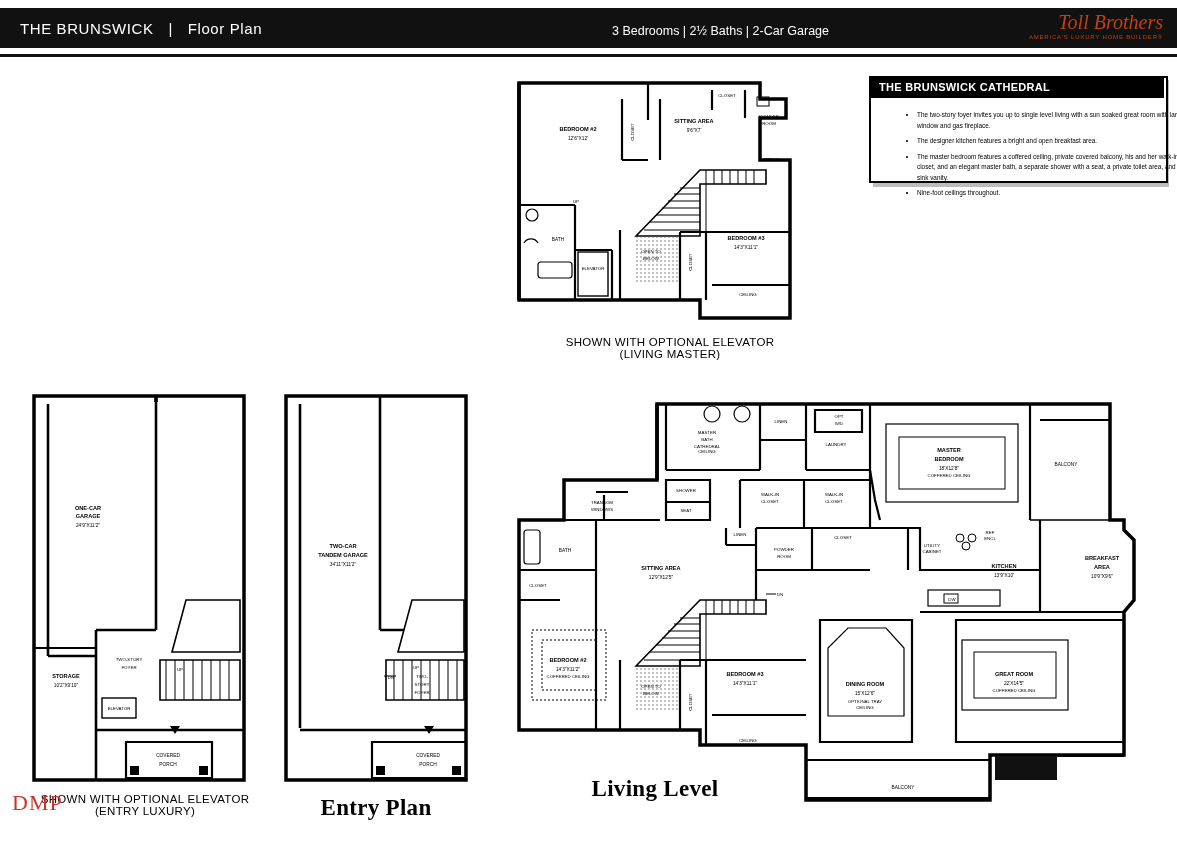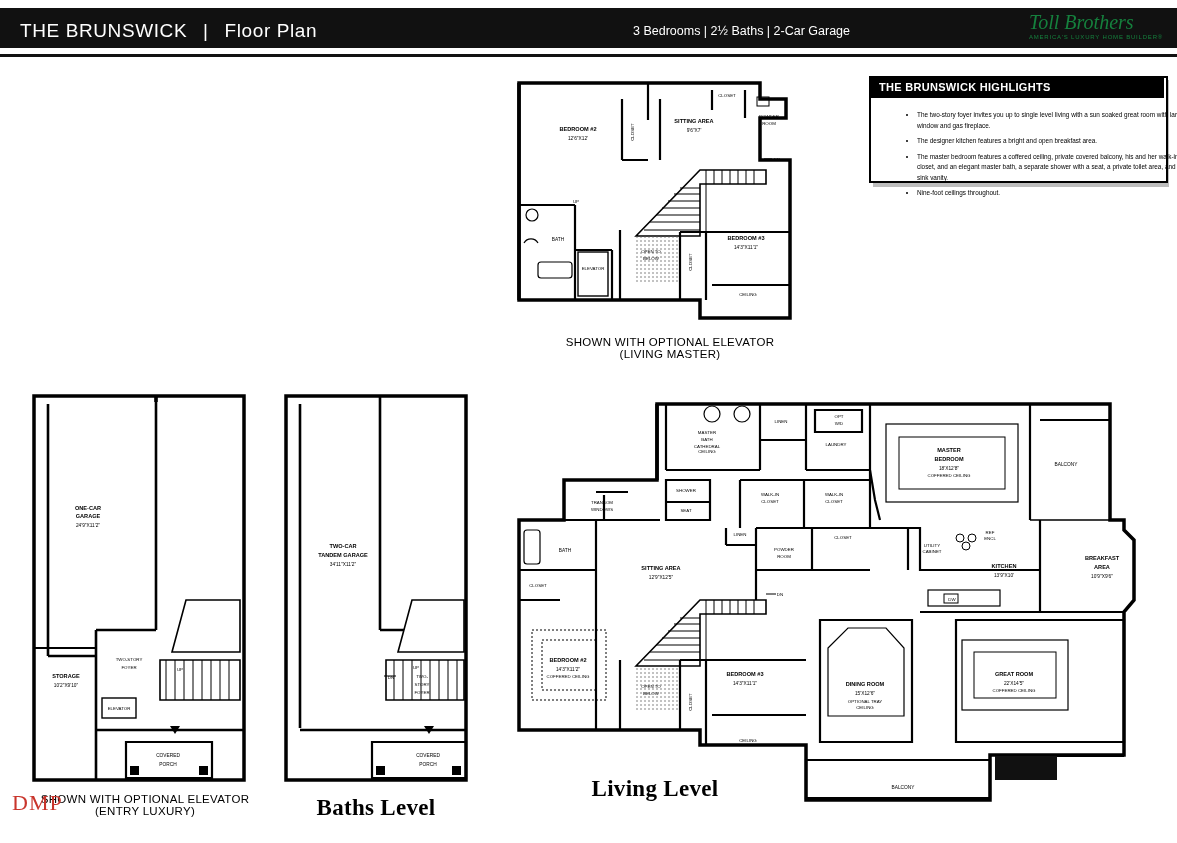--- a/index.html
+++ b/index.html
@@ -1,21 +1,21 @@
 <!DOCTYPE html>
 <html><head>
 <meta charset="utf-8">
 <style>
   html,body{margin:0;padding:0;background:#ffffff;}
   body{width:1177px;height:843px;position:relative;font-family:"Liberation Sans",sans-serif;color:#000;overflow:hidden;}
   .hdr{position:absolute;left:0;top:8px;width:1177px;height:40px;background:#111;}
-  .hdr-title{position:absolute;left:20px;top:20px;color:#fff;font-size:19px;letter-spacing:.6px;}
+  .hdr-title{position:absolute;left:20px;top:20px;color:#fff;font-size:15px;letter-spacing:.6px;}
   .hdr-sep{display:inline-block;margin:0 10px;color:#fff;}
-  .hdr-sub{position:absolute;left:612px;top:24px;color:#fff;font-size:12.5px;margin-left:21px;}
-  .brand{position:absolute;right:14px;top:12px;text-align:left;color:#15803d;}
+  .hdr-sub{position:absolute;left:612px;top:24px;color:#fff;font-size:12.5px;}
+  .brand{position:absolute;right:14px;top:12px;text-align:right;color:#c2410c;}
   .brand-name{font-family:"Liberation Serif",serif;font-size:20px;font-style:italic;line-height:20px;}
   .brand-tag{font-size:6px;letter-spacing:.8px;margin-top:2px;}
   .hdr-rule{position:absolute;left:0;top:54px;width:1177px;height:3px;background:#111;}
 
   .hl-box{position:absolute;left:869px;top:76px;width:295px;height:103px;border:2px solid #000;background:#fff;}
   .hl-title-bar{position:absolute;left:869px;top:76px;width:295px;height:22px;background:#000;}
   .hl-title{position:absolute;left:879px;top:81px;color:#fff;font-size:11px;font-weight:bold;letter-spacing:.3px;}
   .hl-list{position:absolute;left:877px;top:104px;width:280px;font-size:6.4px;line-height:10.5px;}
   .hl-list li{margin-bottom:5px;}
   .hl-shadow{position:absolute;left:873px;top:182px;width:295px;height:5px;background:#bdbdbd;}
@@ -44,21 +44,21 @@
 <div class="brand">
   <div class="brand-name">Toll Brothers</div>
   <div class="brand-tag">AMERICA'S LUXURY HOME BUILDER®</div>
 </div>
 <div class="hdr-rule"></div>
 
 <div class="hl-shadow"></div>
 <div class="hl-shadow2"></div>
 <div class="hl-box"></div>
 <div class="hl-title-bar"></div>
-<div class="hl-title">THE BRUNSWICK HIGHLIGHTS</div>
+<div class="hl-title">THE BRUNSWICK CATHEDRAL</div>
 <ul class="hl-list">
   <li>The two-story foyer invites you up to single level living with a sun soaked great room with large bay window and gas fireplace.</li>
   <li>The designer kitchen features a bright and open breakfast area.</li>
   <li>The master bedroom features a coffered ceiling, private covered balcony, his and her walk-in closet, and an elegant master bath, a separate shower with a seat, a private toilet area, and a dual-sink vanity.</li>
   <li>Nine-foot ceilings throughout.</li>
 </ul>
 
 <svg width="1177" height="843">
   <defs>
     <pattern id="hatch" width="6" height="6" patternUnits="userSpaceOnUse" patternTransform="rotate(45)">
@@ -326,16 +326,16 @@
 </svg>
 
 <div class="cap" style="left:560px;top:336px;width:220px;">
   <div>SHOWN WITH OPTIONAL ELEVATOR</div>
   <div>(LIVING MASTER)</div>
 </div>
 <div class="cap" style="left:30px;top:793px;width:230px;">
   <div>SHOWN WITH OPTIONAL ELEVATOR</div>
   <div>(ENTRY LUXURY)</div>
 </div>
-<div class="cap big" style="left:286px;top:795px;width:180px;">Baths Level</div>
+<div class="cap big" style="left:286px;top:795px;width:180px;">Entry Plan</div>
 <div class="cap big" style="left:560px;top:776px;width:190px;">Living Level</div>
 
 <div class="wm">DMP</div>
 
 </body></html>

